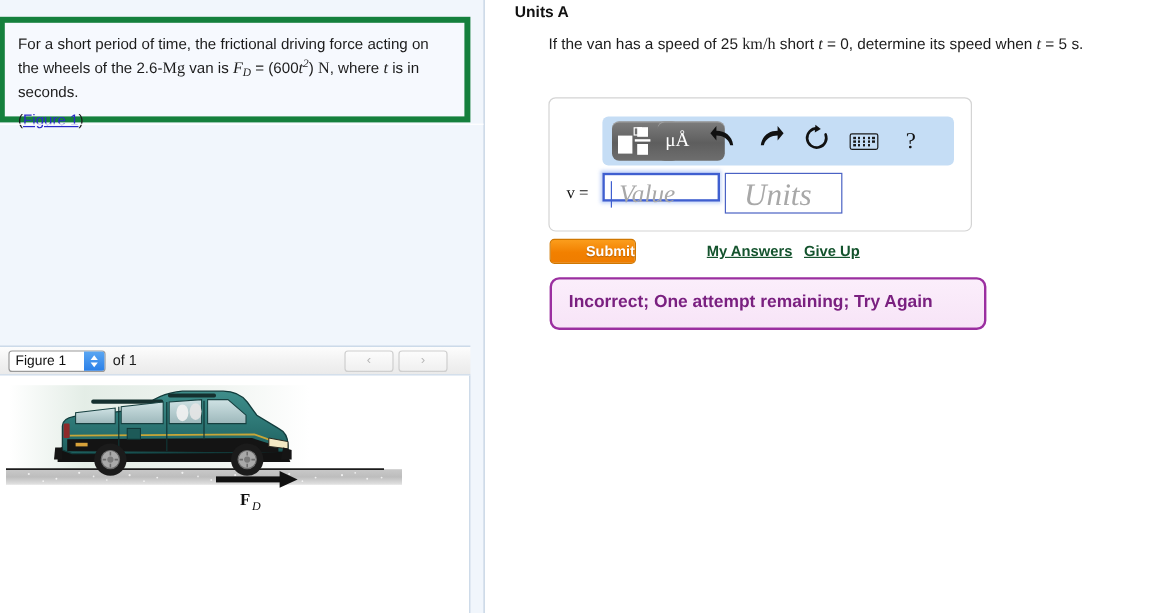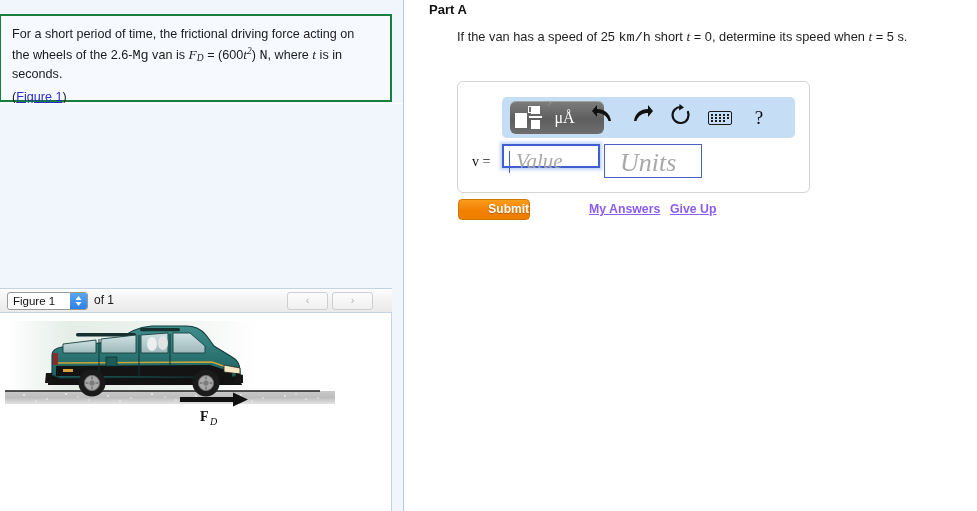--- a/index.html
+++ b/index.html
@@ -25,33 +25,33 @@
     background: #f1f6fc;
     border-right: 1px solid #b7c9dd;
     box-sizing: border-box;
   }
   #statement-box {
     position: absolute;
     left: -1px; top: 14px;
     width: 393px;
     height: 88px;
     background: #f6f9fe;
-    border: 2px solid #15803d;
+    border: 5px solid #15803d;
     box-sizing: border-box;
   }
   #statement-text {
     position: absolute;
     left: 11px; top: 10px;
     width: 366px;
     font-size: 12.6px;
     line-height: 16.5px;
     color: #1b1b1b;
   }
   .mathi { font-family: "Liberation Serif", serif; font-style: italic; font-size: 13.5px; }
-  .mathr { font-family: Liberation Mono, monospace; font-size: 13.5px; }
+  .mathr { font-family: Liberation Serif, serif; font-size: 13.5px; }
   .sub { font-size: 9.5px; vertical-align: -0.28em; font-style: italic;
          font-family: "Liberation Serif", serif; }
   .sup { font-size: 9.5px; vertical-align: 0.48em; font-style: italic;
          font-family: "Liberation Serif", serif; }
   #figure-link-line {
     position: absolute;
     left: 11px; top: 74px;
     font-size: 12.6px;
     color: #1b1b1b;
   }
@@ -323,21 +323,21 @@
     text-align: right;
     line-height: 19px;
     text-shadow: 0 1px 1px rgba(0,0,0,.25);
     cursor: pointer;
   }
   .answerlink {
     position: absolute;
     top: 202px;
     font-size: 12.3px;
     font-weight: bold;
-    color: #8b5cf6;
+    color: #14532d;
     text-decoration: underline;
     cursor: pointer;
   }
   #link-my-answers { left: 589px; }
   #link-give-up   { left: 670px; }
 
   
   #feedback-box {
     position: absolute;
     left: 458px; top: 231px;
@@ -518,21 +518,21 @@
           <polygon points="233,79.5 248,86.5 233,93.5" fill="#111111"></polygon>
         </g>
         <text x="200" y="108" font-family="Liberation Serif, serif" font-size="14" font-weight="bold" fill="#111111">F</text>
         <text x="210" y="112" font-family="Liberation Serif, serif" font-size="10" font-style="italic" fill="#111111">D</text>
       </svg>
     </div>
   </div>
 
   <div id="right-panel"></div>
 
-  <div id="part-title" style="left:429px;">Part A</div>
+  <div id="part-title" style="left:429px;">Units A</div>
 
   <div id="question-text" style="left:457px;">
     <span>If the van has a speed of 25 </span><span class="mathr">km/h</span><span> short </span><span class="mathi">t</span><span> = 0, determine its speed when </span><span class="mathi">t</span><span> = 5 s.</span>
   </div>
 
 
   <div id="answer-box" style="left:457px;">
 
     <div id="mathbar">
 
@@ -583,14 +583,17 @@
 
     <div id="units-field">
       <div id="units-placeholder">Units</div>
     </div>
   </div>
 
   <div id="submit-button">Submit</div>
   <div class="answerlink" id="link-my-answers">My Answers</div>
   <div class="answerlink" id="link-give-up">Give Up</div>
 
+  <div id="feedback-box">
+    <div id="feedback-text">Incorrect; One attempt remaining; Try Again</div>
+  </div>
 
 </div>
 
 </body></html>

